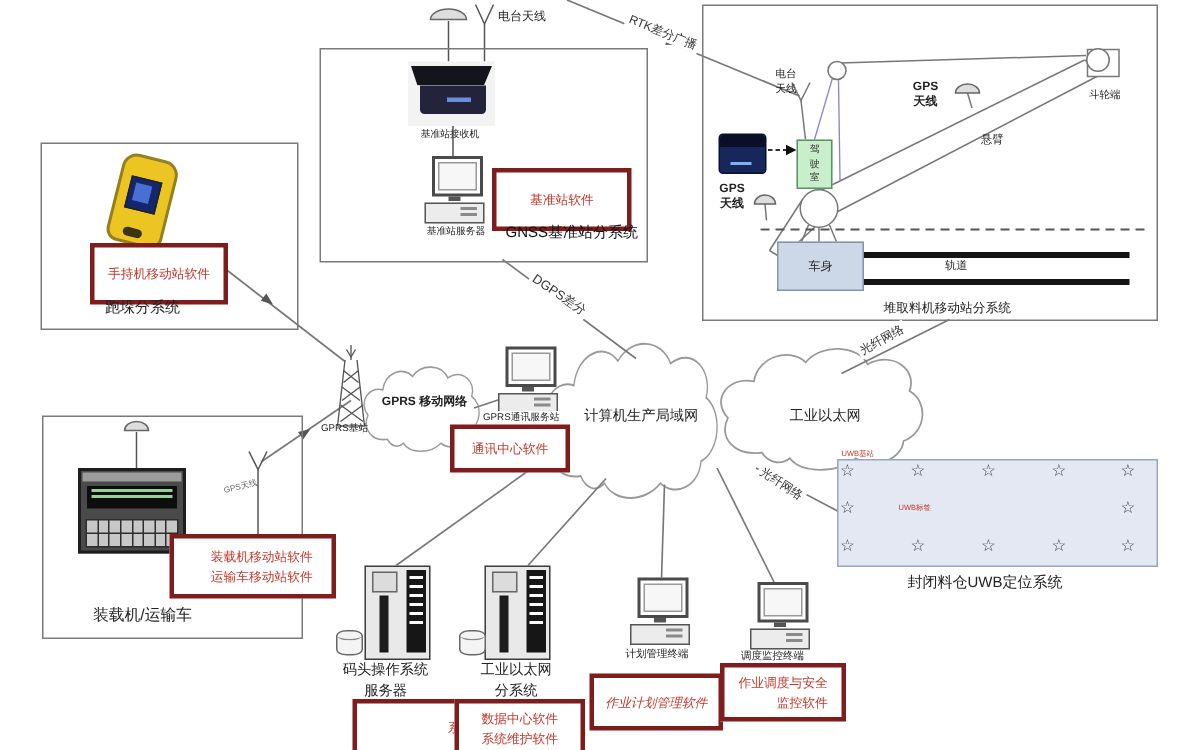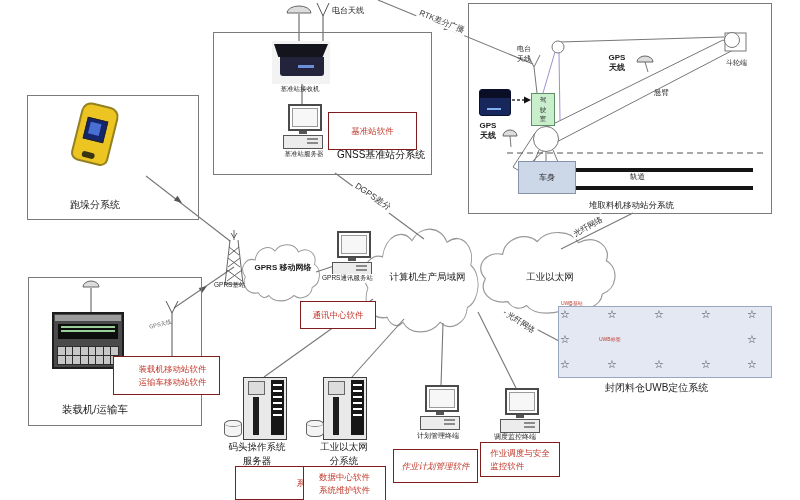--- a/index.html
+++ b/index.html
@@ -4,22 +4,22 @@
 <style>
   html,body{margin:0;padding:0;background:#fff;}
   #stage{position:relative;width:800px;height:500px;background:#fff;overflow:hidden;
          font-family:"Liberation Sans","DejaVu Sans",sans-serif;color:#222;}
   #wires{position:absolute;left:0;top:0;z-index:1;}
   .box{position:absolute;border:1px solid #7a7a7a;z-index:2;background:transparent;}
   .lab{position:absolute;z-index:4;white-space:nowrap;color:#222;}
   .ml{white-space:pre-line;}
   .ctr{text-align:center;}
   .rot{position:absolute;z-index:4;background:#fff;padding:0 2px;font-size:8px;color:#333;white-space:nowrap;}
-  .rbox{position:absolute;z-index:4;border:1px solid #7f1d1d;background:#fff;color:#c0392b;
-        display:flex;align-items:center;justify-content:center;text-align:left;
+  .rbox{position:absolute;z-index:4;border:3px solid #7f1d1d;background:#fff;color:#c0392b;
+        display:flex;align-items:center;justify-content:center;text-align:right;
         font-size:8.5px;line-height:1.5;white-space:pre-line;}
   .rtiny{position:absolute;z-index:5;color:#c0392b;font-size:5px;line-height:1;white-space:nowrap;}
   .star{position:absolute;z-index:4;font-size:11px;line-height:1;color:#3a3a4a;}
   
   .pc{position:absolute;width:40px;height:45px;z-index:3;}
   .pc .mon{position:absolute;left:5px;top:0;width:30px;height:23px;border:2px solid #4a4a4a;background:#fff;}
   .pc .scr{position:absolute;left:2px;top:2px;right:2px;bottom:2px;border:1px solid #999;background:#f7f7f7;}
   .pc .neck{position:absolute;left:16px;top:27px;width:8px;height:3px;background:#555;}
   .pc .base{position:absolute;left:0;top:31px;width:38px;height:12px;border:1px solid #555;background:#ececec;}
   .pc .base i{position:absolute;right:4px;display:block;width:11px;height:2px;background:#8a8a8a;}
@@ -231,20 +231,21 @@
     </div>
   <div class="vbody">车身</div>
   <div class="lab" style="left:627px;top:172px;font-size:7.5px;background:#fff;padding:0 3px;">轨道</div>
   <div class="lab" style="left:589px;top:200px;font-size:8.5px;">堆取料机移动站分系统</div>
 
   <div class="handheld">
       <div class="hscr">
         <i></i>
       </div>
     </div>
+  <div class="rbox" style="left:60px;top:162px;width:86px;height:35px;">手持机移动站软件</div>
   <div class="lab" style="left:70px;top:198px;font-size:10px;">跑垛分系统</div>
 
   <div class="term">
     <div class="bar"></div>
     <div class="tscr">
         <i></i>
         <i></i>
       </div>
     <div class="keys">
         <i></i>
@@ -276,21 +277,21 @@
     <div class="mon">
         <div class="scr"></div>
       </div>
       <div class="neck"></div>
       <div class="base">
         <i></i>
         <i></i>
       </div>
   </div>
   <div class="lab" style="left:322px;top:274px;font-size:6.5px;background:#fff;">GPRS通讯服务站</div>
-  <div class="rbox" style="left:300px;top:301px;width:74px;height:26px;">通讯中心软件</div>
+  <div class="rbox" style="left:300px;top:283px;width:74px;height:26px;">通讯中心软件</div>
   <div class="lab ctr" style="left:380px;top:271px;width:95px;font-size:9.5px;">计算机生产局域网</div>
   <div class="lab ctr" style="left:518px;top:271px;width:64px;font-size:9.5px;">工业以太网</div>
   <div class="rot" style="left:350px;top:191px;transform:rotate(34deg);font-size:8.5px;">DGPS差分</div>
   <div class="rot" style="left:570px;top:221px;transform:rotate(-29deg);">光纤网络</div>
   <div class="rot" style="left:503px;top:317px;transform:rotate(33deg);">光纤网络</div>
 
   <div class="server" style="left:243px;top:377px;">
     <div class="screen"></div>
       <div class="slot"></div>
       <div class="panel">

